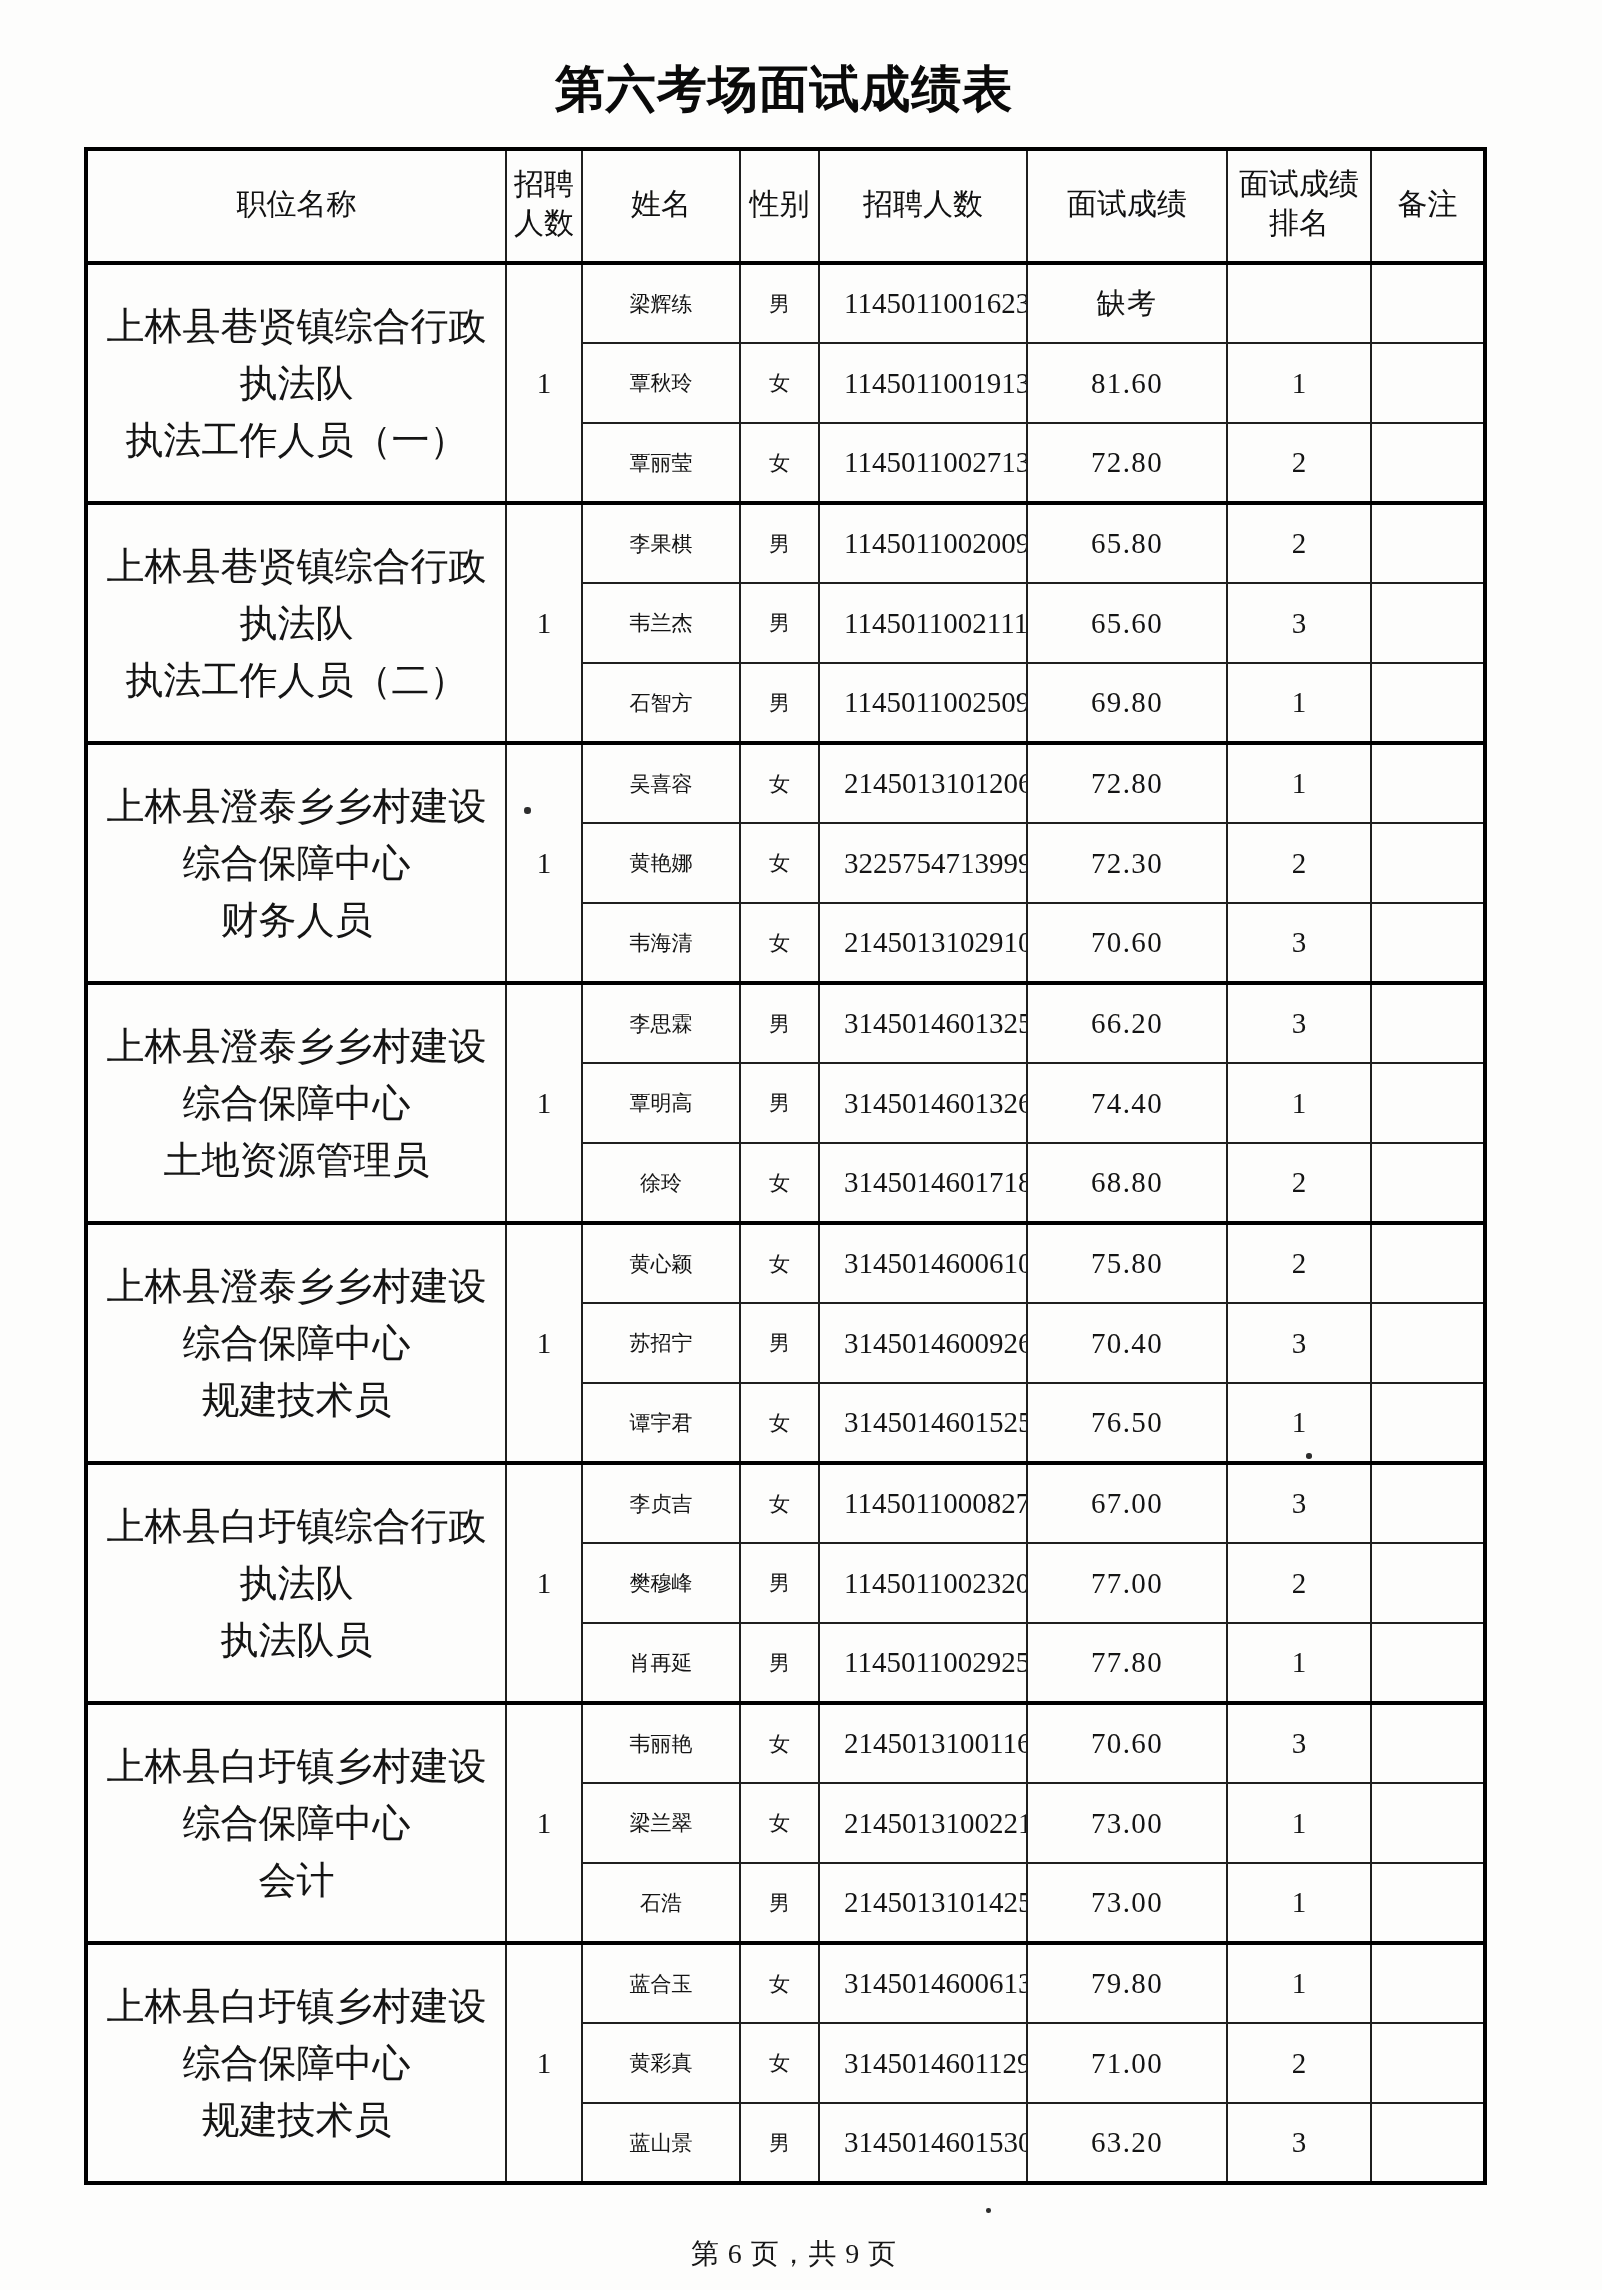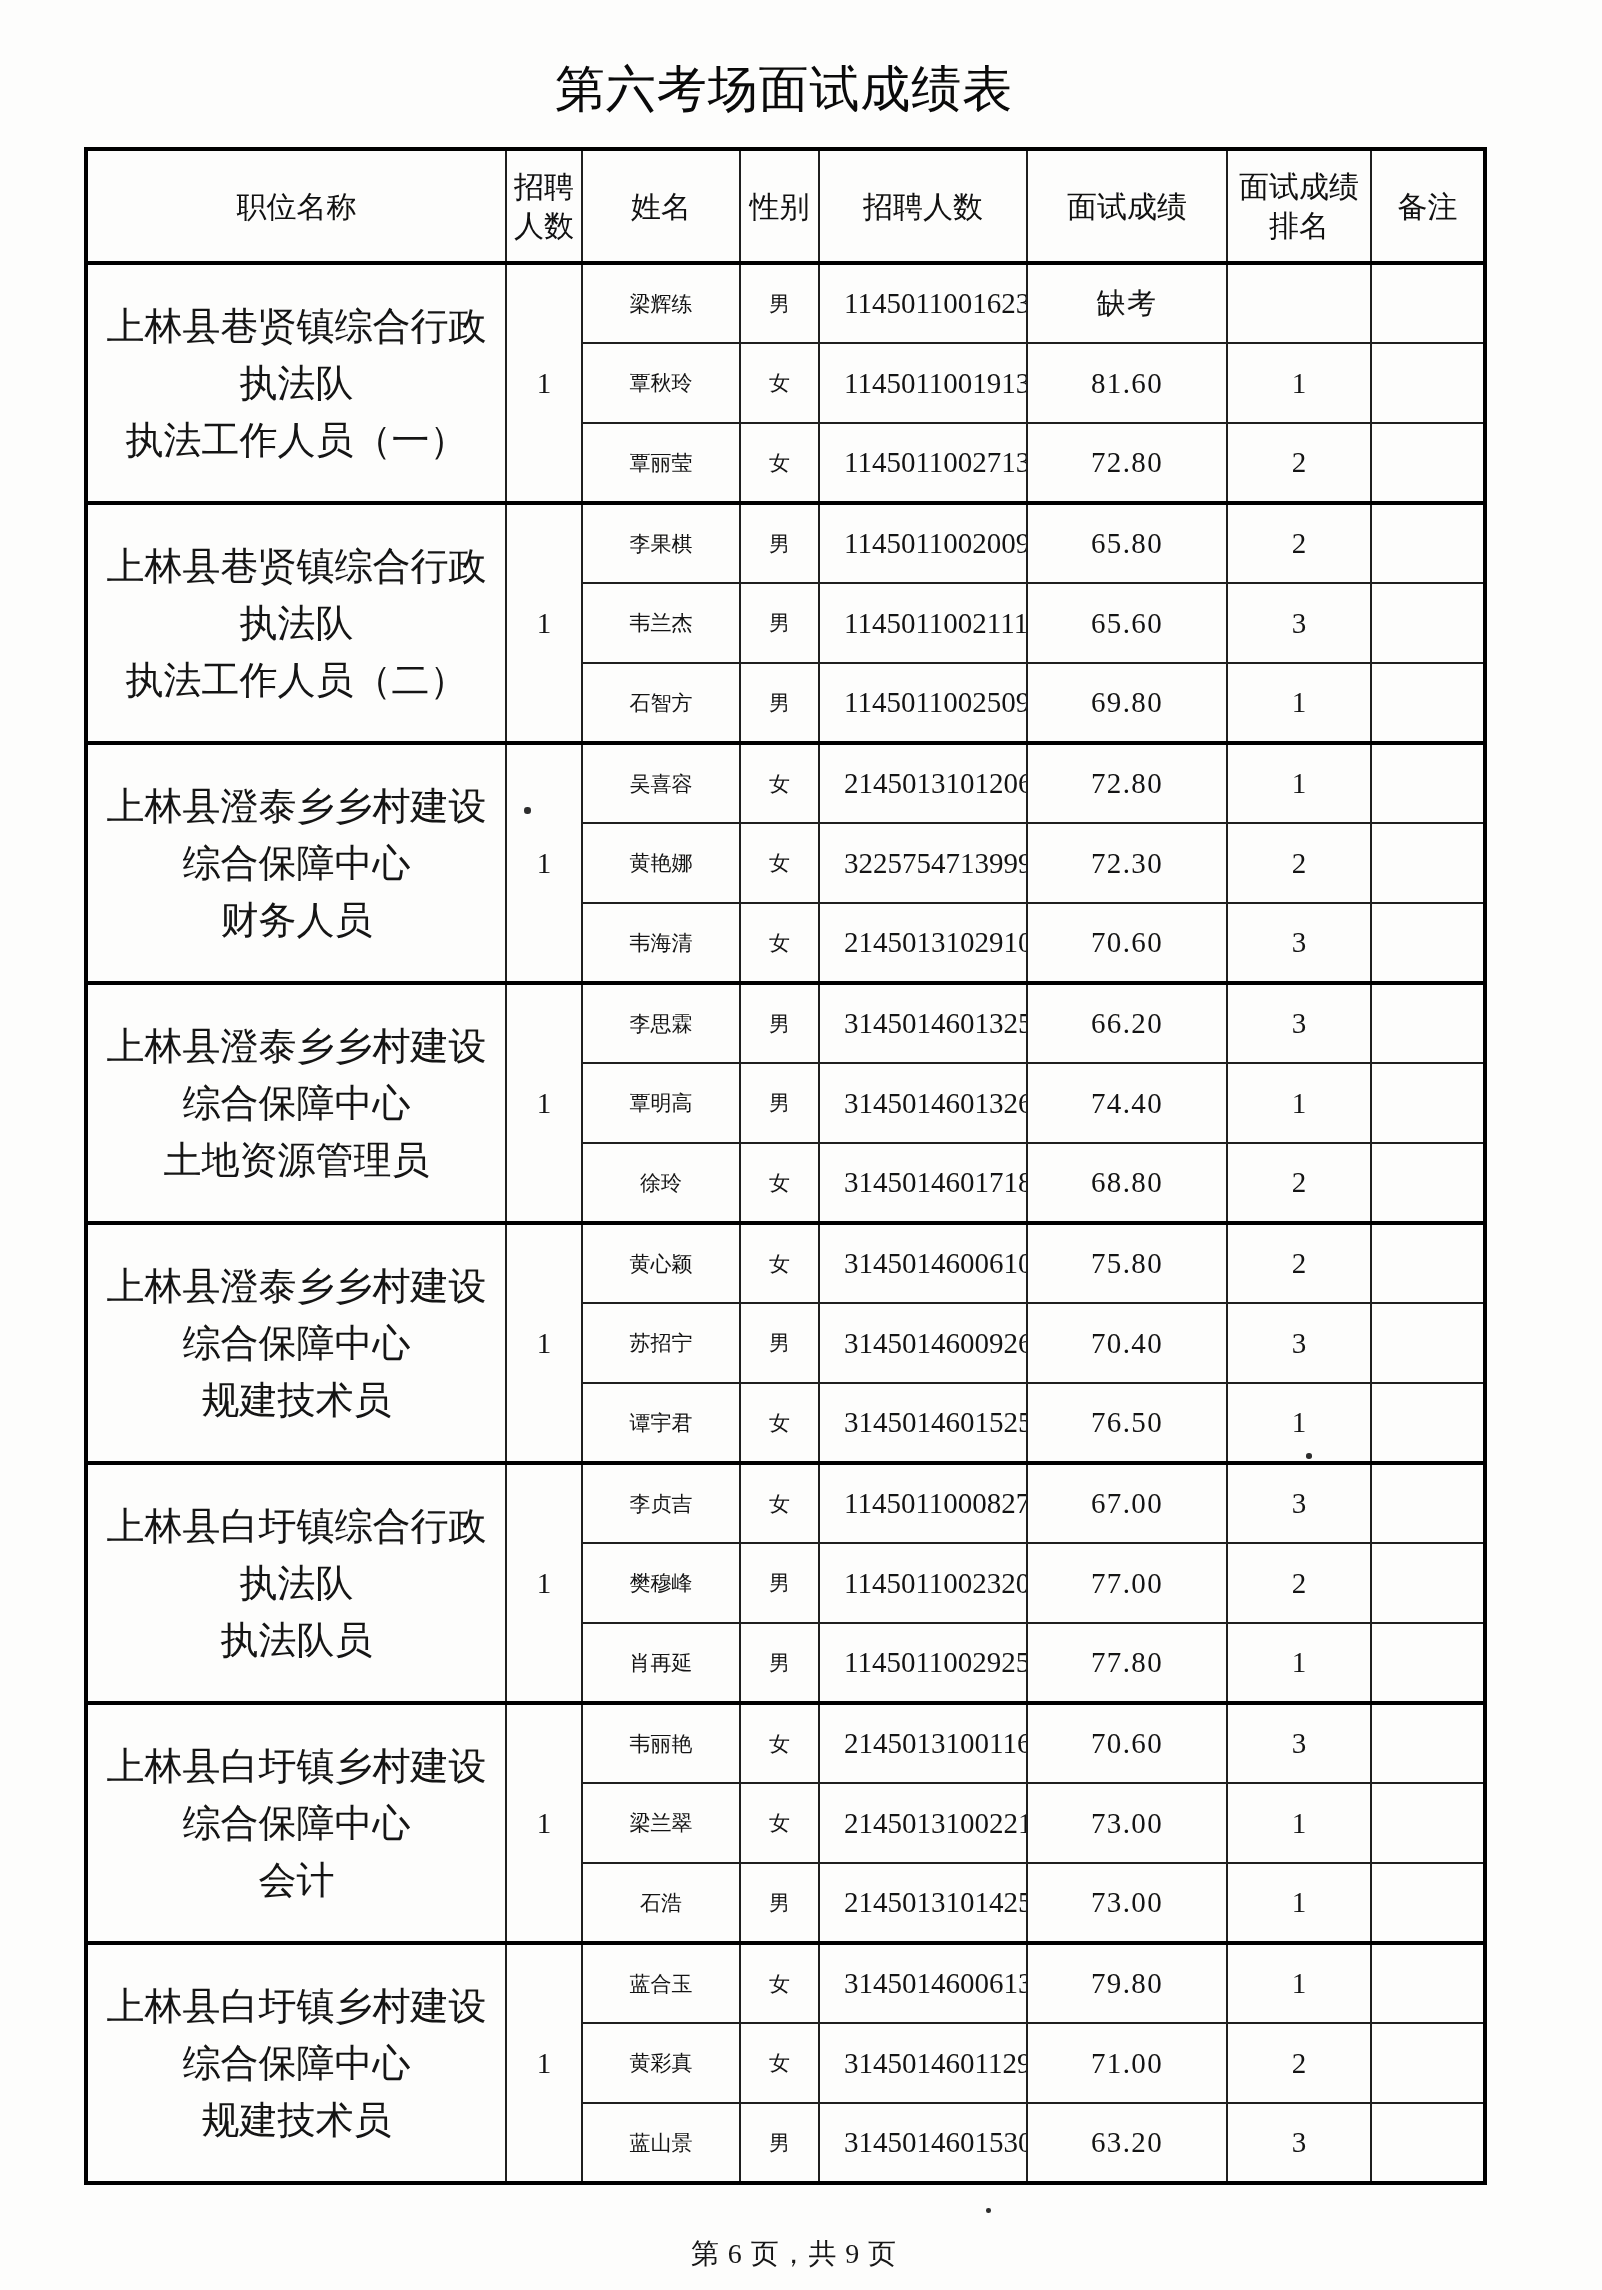--- a/index.html
+++ b/index.html
@@ -11,41 +11,41 @@
     position: relative;
     overflow: hidden;
     font-family: "Liberation Serif", "DejaVu Serif", serif;
     color: #141414;
   }
   .doc-title {
     position: absolute;
     left: 84px; top: 56px; width: 1400px;
     text-align: center;
     font-family: "Liberation Sans", "DejaVu Sans", sans-serif;
-    font-weight: normal;
+    font-weight: bold;
     font-size: 50px;
     letter-spacing: 0.9px;
     color: #0a0a0a;
   }
   table.score-table {
     position: absolute;
     left: 84px; top: 147px;
     width: 1400px;
     border-collapse: collapse;
     table-layout: fixed;
     border: 4.7px solid #000;
   }
   .score-table th, .score-table td {
     border: 2.8px solid #1f1f1f;
     padding: 0;
     text-align: center;
     vertical-align: middle;
     overflow: hidden;
   }
-  .score-table thead tr { height: 114px; }
+  .score-table thead tr { height: 114px; font-family: Liberation Mono, monospace; }
   .score-table thead th {
     font-weight: normal;
     font-size: 30px;
     line-height: 1.3;
     border-bottom: 4.7px solid #000;
     color: #111;
   }
   .score-table tbody tr { height: 80px; }
   .score-table tbody tr.gs td { border-top: 4.7px solid #000; }
   td.pos { font-size: 38px; line-height: 1.5; color: #151515; }

